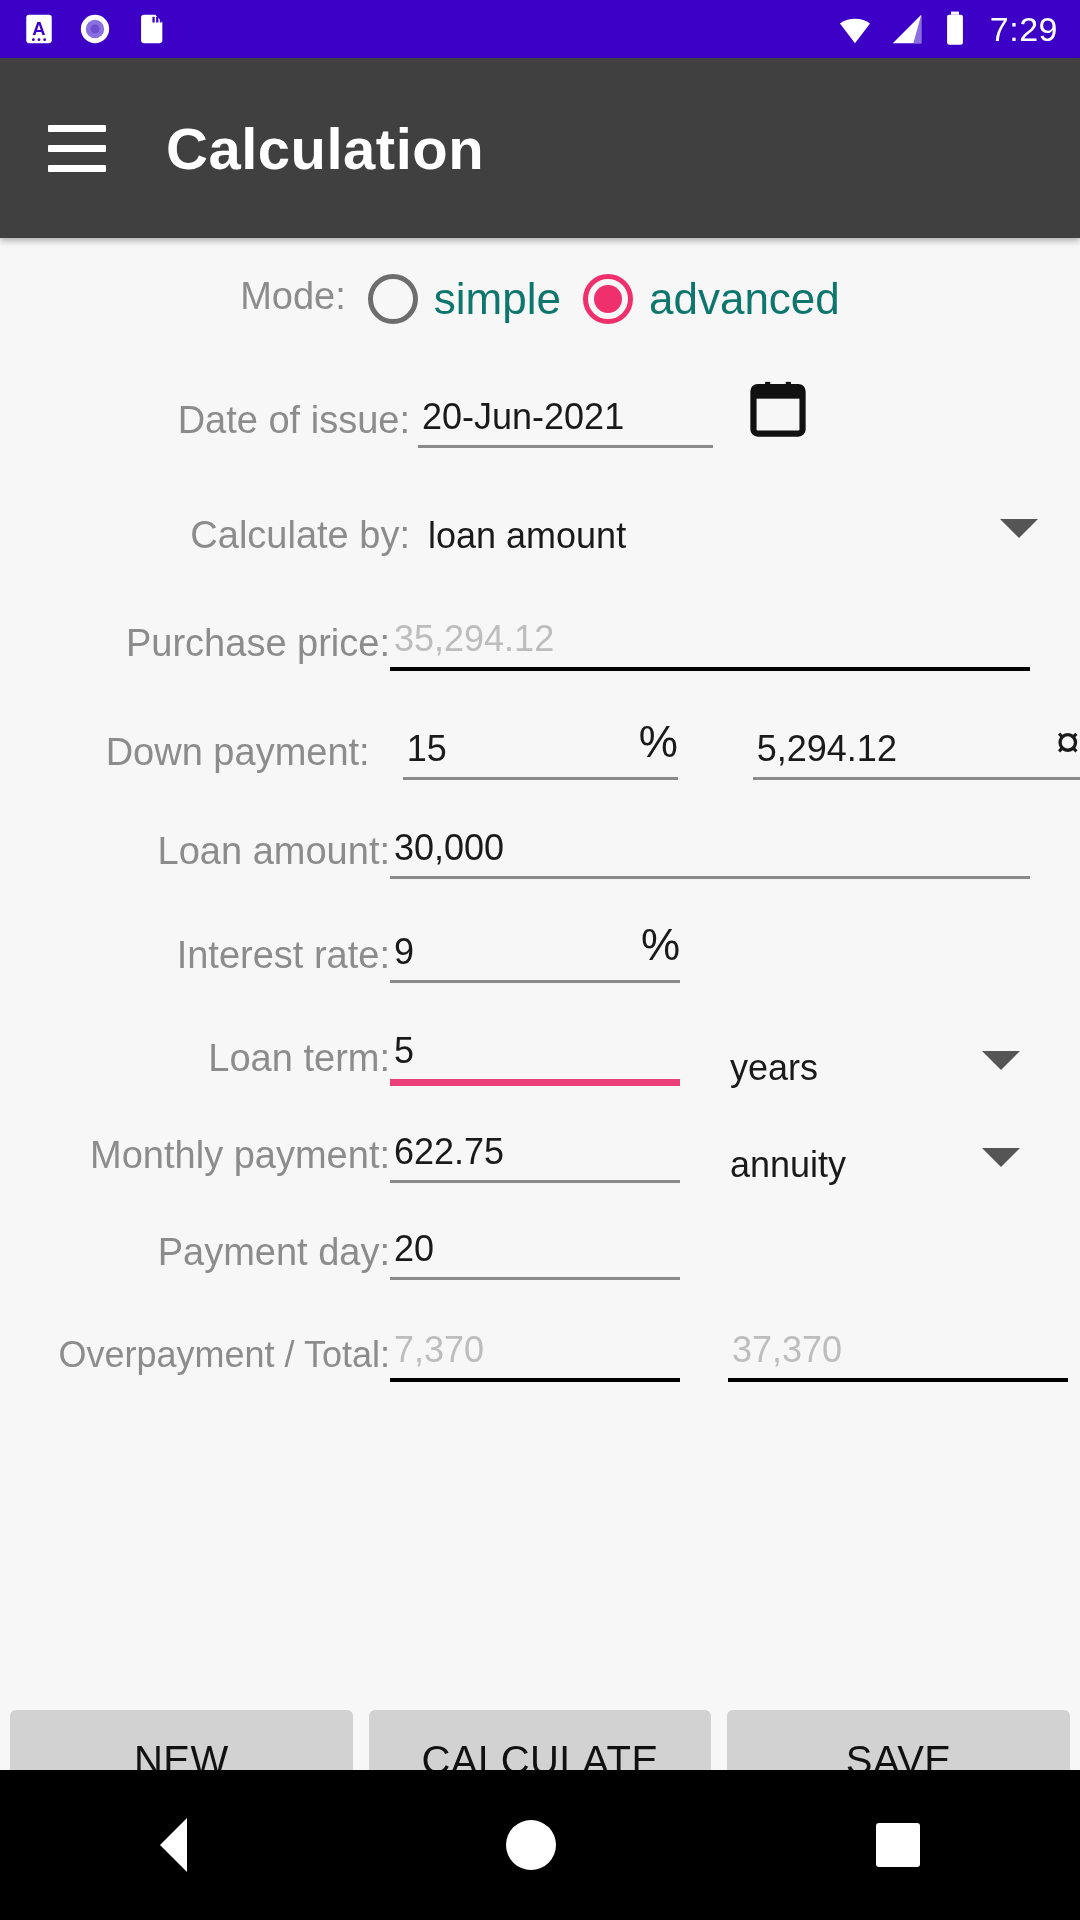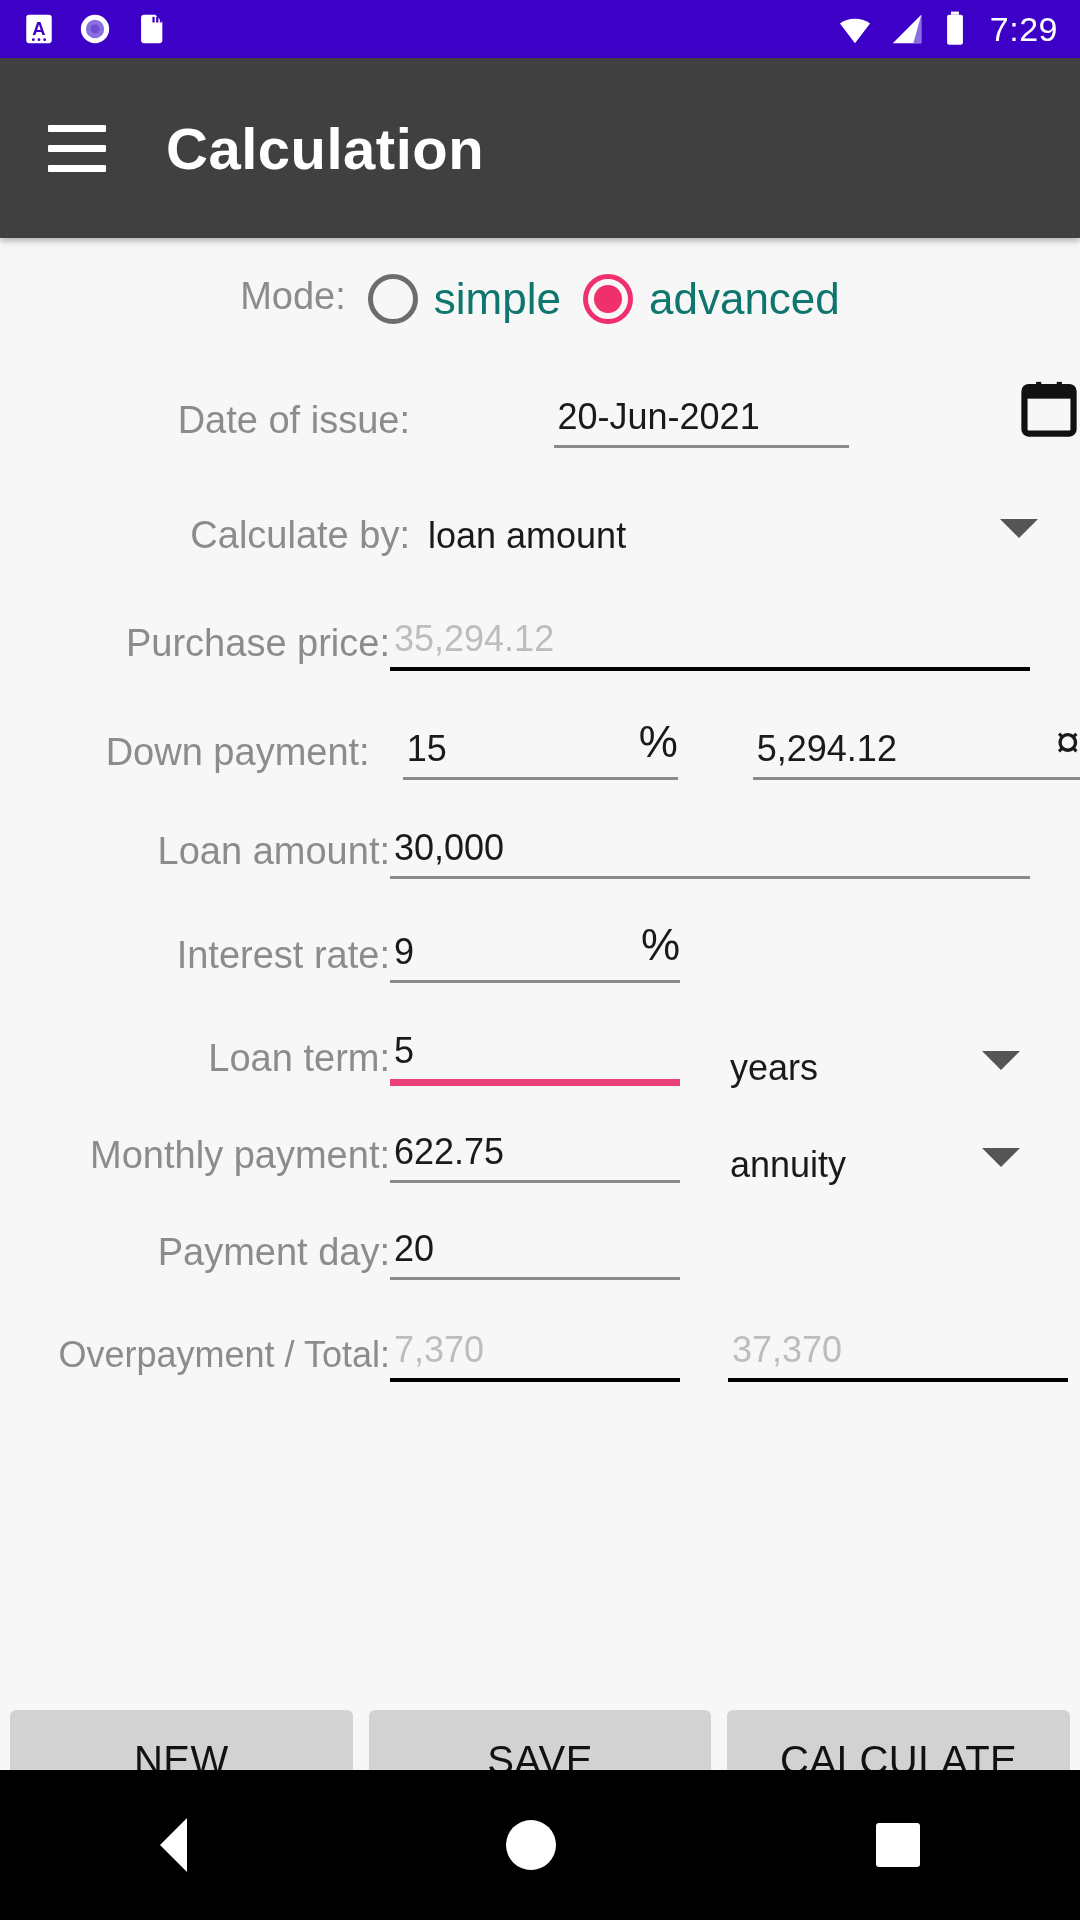--- a/index.html
+++ b/index.html
@@ -64,21 +64,21 @@
   .radio-wrap { display: flex; align-items: center; cursor: pointer; }
   .radio {
     width: 50px; height: 50px; border-radius: 50%;
     border: 5px solid #6d6d6d; margin: 0 16px 0 22px;
     display: flex; align-items: center; justify-content: center;
   }
   .radio.on { border-color: #f0306c; }
   .radio.on::after { content:""; width: 28px; height: 28px; border-radius: 50%; background: #f0306c; }
   .radio-label { font-size: 44px; color: #0f766e; }
 
-  .r-date  { margin-top: 54px; justify-content: space-between; }
+  .r-date  { margin-top: 54px; }
   .r-date .label { width: 410px; }
   .r-date .field { width: 295px; margin-left: 8px; }
   .cal-icon { margin: 0 0 8px 34px; }
 
   .r-calcby { margin-top: 66px; align-items: center; }
   .r-calcby .label { width: 410px; padding-bottom: 0; }
   .r-calcby .select {
     margin-left: 18px; width: 610px; display: flex; align-items: flex-end;
   }
   .r-calcby .select .value { flex: 1; }
@@ -298,22 +298,22 @@
         <span class="value muted">7,370</span>
       </div>
       <div class="field disabled tot">
         <span class="value muted">37,370</span>
       </div>
     </div>
   </div>
 
   <div class="buttons">
     <button class="btn">NEW</button>
+    <button class="btn">CALCULATE</button>
     <button class="btn">SAVE</button>
-    <button class="btn">CALCULATE</button>
   </div>
 
   <div class="navbar">
     <div class="nav-back"></div>
     <div class="nav-home"></div>
     <div class="nav-recent"></div>
   </div>
 
 </div>
 

